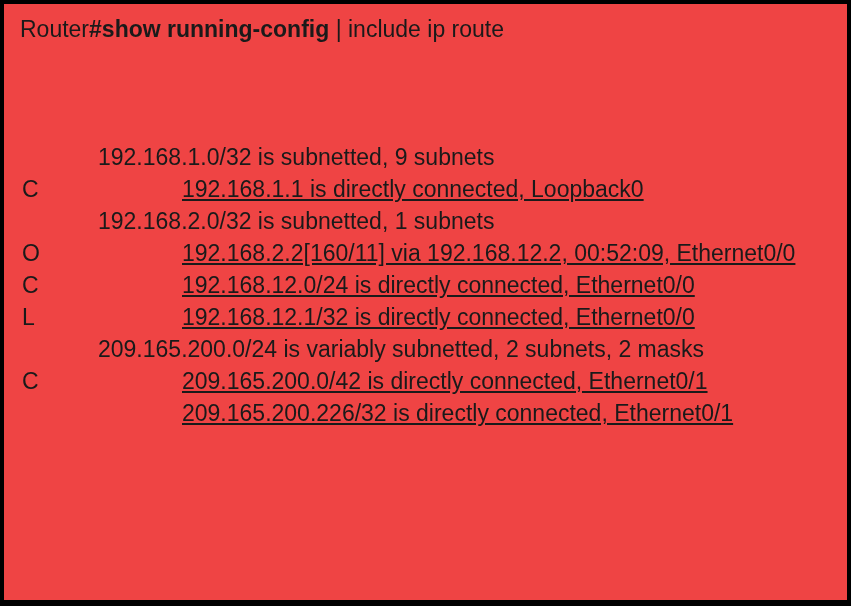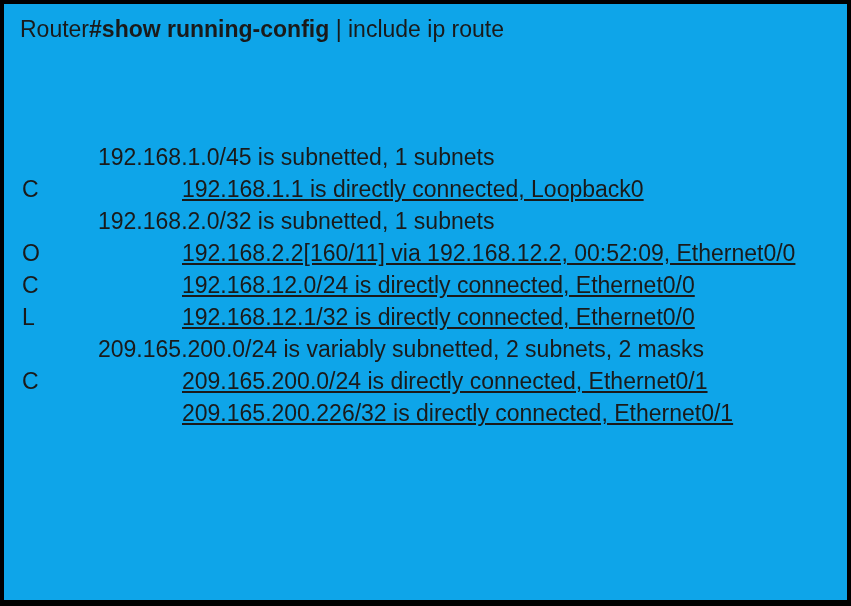--- a/index.html
+++ b/index.html
@@ -34,40 +34,40 @@
   }
   .line-text { display: block; }
   .line-text.indent-0 { padding-left: 0; }
   .line-text.indent-1 { padding-left: 78px; }
   .line-text.indent-2 { padding-left: 162px; text-decoration: underline; }
   .seg-bold { font-weight: bold; }
 </style>
 </head>
 <body>
 
-<div class="terminal" style="background: #0ea5e9; border-color: rgb(0, 0, 0); color: rgb(26, 26, 26);">
+<div class="terminal" style="background: #ef4444; border-color: rgb(0, 0, 0); color: rgb(26, 26, 26);">
     <div class="line">
 
     <span class="line-text indent-0"><span>Router</span><span class="seg-bold">#show running-config</span><span> | include ip route</span></span>
   </div>
     <div class="line blank">
 
     <span class="line-text indent-0"></span>
   </div>
     <div class="line blank">
 
     <span class="line-text indent-0"></span>
   </div>
     <div class="line blank">
 
     <span class="line-text indent-0"></span>
   </div>
     <div class="line">
 
-    <span class="line-text indent-1"><span>192.168.1.0/45 is subnetted, 1 subnets</span></span>
+    <span class="line-text indent-1"><span>192.168.1.0/32 is subnetted, 9 subnets</span></span>
   </div>
     <div class="line">
     <span class="route-prefix">C</span>
     <span class="line-text indent-2"><span>192.168.1.1 is directly connected, Loopback0</span></span>
   </div>
     <div class="line">
 
     <span class="line-text indent-1"><span>192.168.2.0/32 is subnetted, 1 subnets</span></span>
   </div>
     <div class="line">
@@ -81,19 +81,19 @@
     <div class="line">
     <span class="route-prefix">L</span>
     <span class="line-text indent-2"><span>192.168.12.1/32 is directly connected, Ethernet0/0</span></span>
   </div>
     <div class="line">
 
     <span class="line-text indent-1"><span>209.165.200.0/24 is variably subnetted, 2 subnets, 2 masks</span></span>
   </div>
     <div class="line">
     <span class="route-prefix">C</span>
-    <span class="line-text indent-2"><span>209.165.200.0/24 is directly connected, Ethernet0/1</span></span>
+    <span class="line-text indent-2"><span>209.165.200.0/42 is directly connected, Ethernet0/1</span></span>
   </div>
     <div class="line">
 
     <span class="line-text indent-2"><span>209.165.200.226/32 is directly connected, Ethernet0/1</span></span>
   </div>
   </div>
 
 </body></html>

